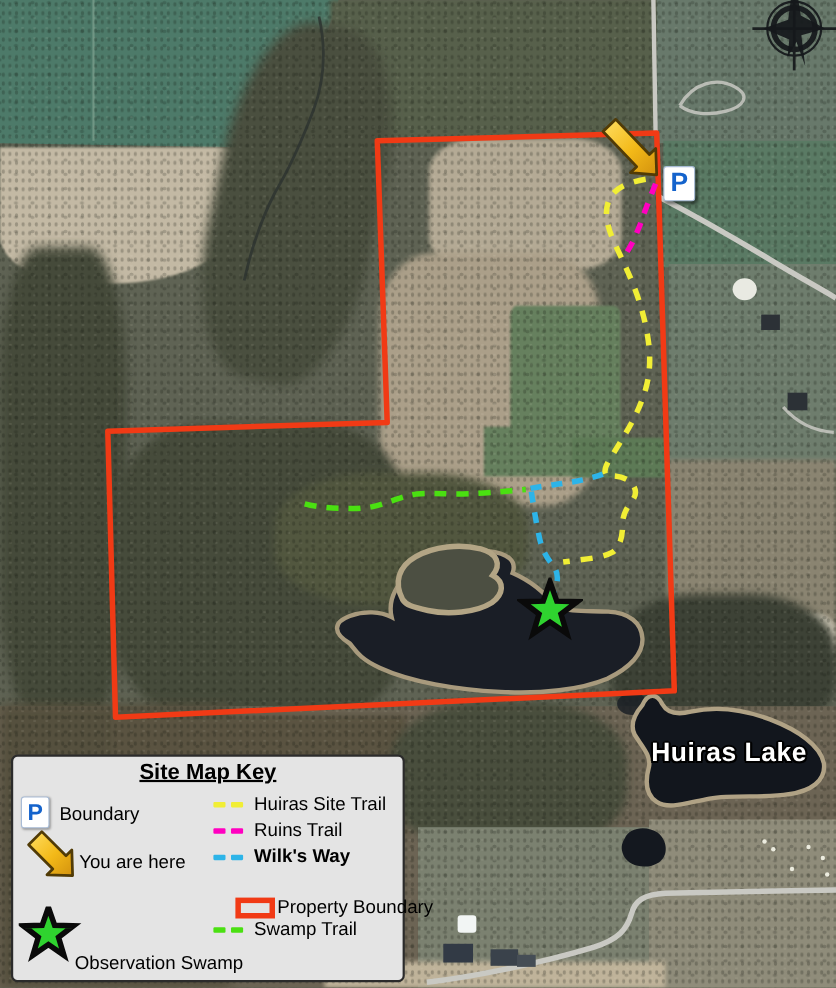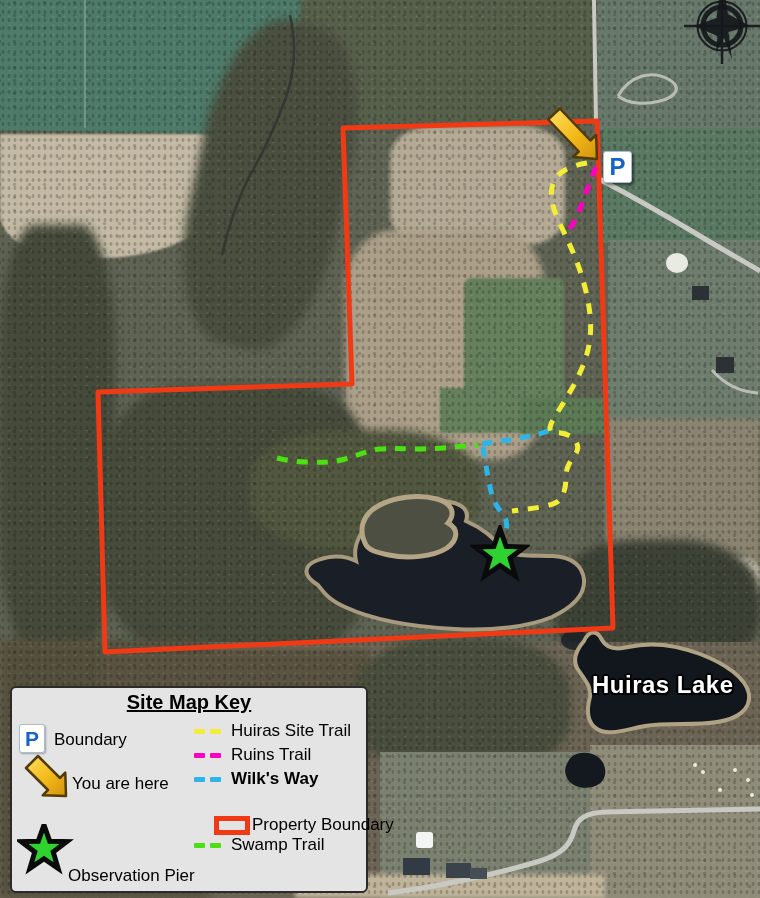--- a/index.html
+++ b/index.html
@@ -151,21 +151,21 @@
     <div class="llab" style="left:42px;top:42px;">Boundary</div>
 
     <svg class="b" style="left:8px;top:64px" width="54" height="54" viewBox="0 0 54 54">
       <polygon points="18,4 40,26 45.3,20.7 46,44 22.7,43.3 28,38 6,16" fill="url(#goldA)" stroke="#513b06" stroke-width="2.5" stroke-linejoin="round"></polygon>
     </svg>
     <div class="llab" style="left:60px;top:86px;">You are here</div>
 
     <svg class="b" style="left:5px;top:136px" width="58" height="54" viewBox="0 0 58 54">
       <polygon points="27,1 32.7,17.2 49.8,17.6 36.2,28 41.1,44.4 27,34.7 12.9,44.4 17.8,28 4.2,17.6 21.3,17.2" fill="#2fd32f" stroke="#0a0a0a" stroke-width="5" style="fill: rgb(47, 211, 47);"></polygon>
     </svg>
-    <div class="llab" style="left:56px;top:178px;">Observation Pier</div>
+    <div class="llab" style="left:56px;top:178px;">Observation Swamp</div>
 
     <div class="lrow" style="top:33px;">
       <span class="dashpair">
         <span class="dash" style="background-color: rgb(241, 238, 53);"></span>
         <span class="dash" style="background-color: rgb(241, 238, 53);"></span>
       </span>
       <span class="llab" style="position:static;">Huiras Site Trail</span>
     </div>
     <div class="lrow" style="top:57px;">
       <span class="dashpair">

